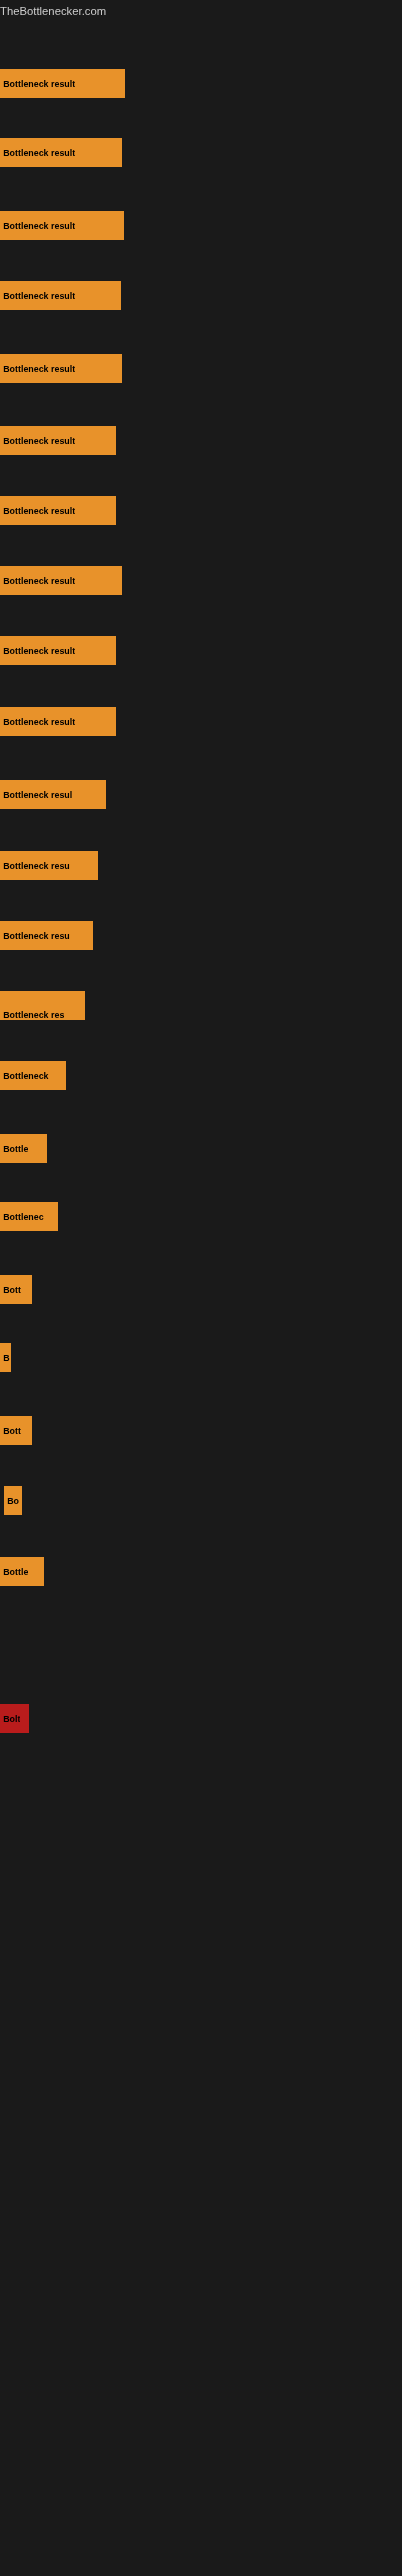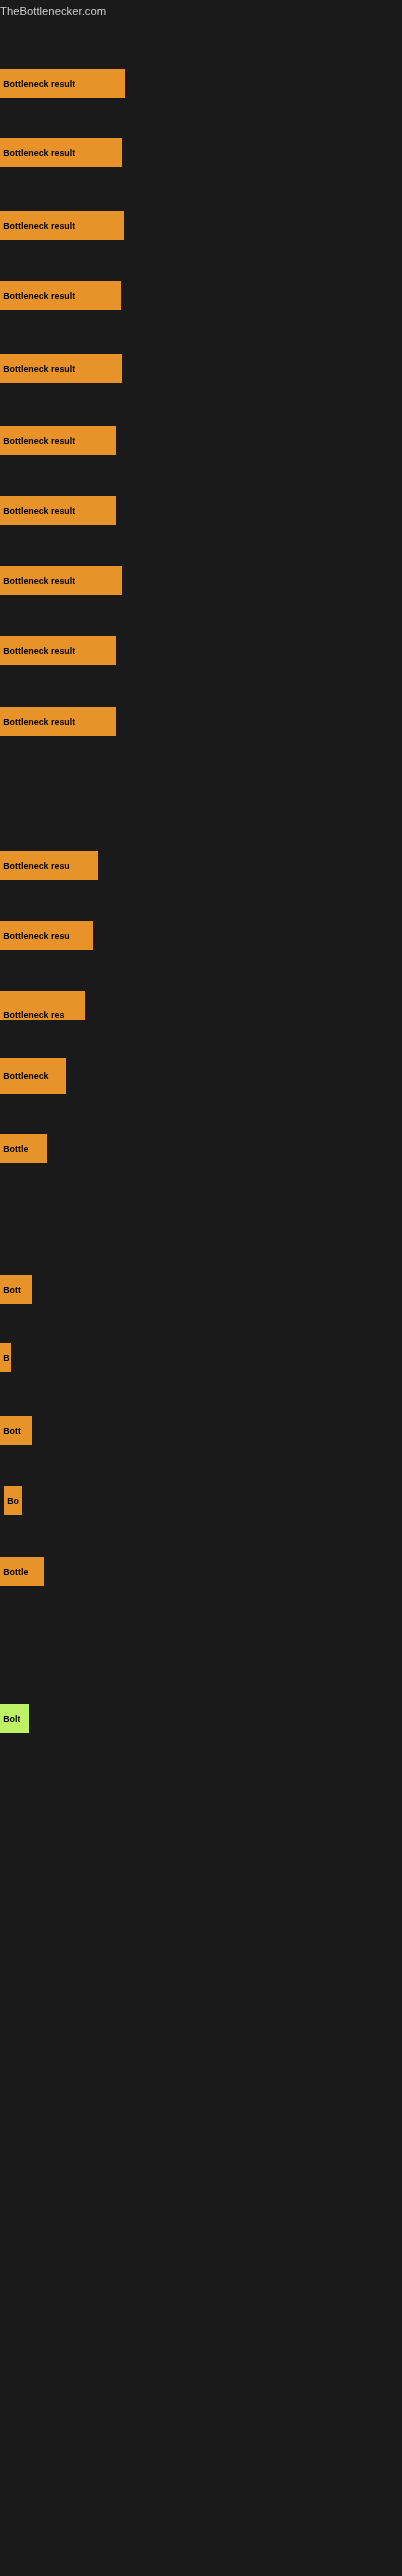--- a/index.html
+++ b/index.html
@@ -75,43 +75,53 @@
     <div style="position: absolute; top: 613px; left: 0px; width: 100%; height: 32px; display: flex; align-items: center;">
       <div style="height: 29px; width: 116px; background-color: rgb(232, 146, 42); display: flex; align-items: center; padding-left: 3.2px; min-width: 8px; overflow: hidden;">
         <span style="color: rgb(0, 0, 0); font-size: 8.9px; font-weight: bold; white-space: nowrap; overflow: hidden;">Bottleneck result</span>
       </div>
     </div>
     <div style="position: absolute; top: 684px; left: 0px; width: 100%; height: 32px; display: flex; align-items: center;">
       <div style="height: 29px; width: 116px; background-color: rgb(232, 146, 42); display: flex; align-items: center; padding-left: 3.2px; min-width: 8px; overflow: hidden;">
         <span style="color: rgb(0, 0, 0); font-size: 8.9px; font-weight: bold; white-space: nowrap; overflow: hidden;">Bottleneck result</span>
       </div>
     </div>
+    <div style="position: absolute; top: 757px; left: 0px; width: 100%; height: 32px; display: flex; align-items: center;">
+      <div style="height: 29px; width: 106px; background-color: rgb(232, 146, 42); display: flex; align-items: center; padding-left: 3.2px; min-width: 8px; overflow: hidden;">
+        <span style="color: rgb(0, 0, 0); font-size: 8.9px; font-weight: bold; white-space: nowrap; overflow: hidden;">Bottleneck resul</span>
+      </div>
+    </div>
     <div style="position: absolute; top: 828px; left: 0px; width: 100%; height: 32px; display: flex; align-items: center;">
       <div style="height: 29px; width: 98px; background-color: rgb(232, 146, 42); display: flex; align-items: center; padding-left: 3.2px; min-width: 8px; overflow: hidden;">
         <span style="color: rgb(0, 0, 0); font-size: 8.9px; font-weight: bold; white-space: nowrap; overflow: hidden;">Bottleneck resu</span>
       </div>
     </div>
     <div style="position: absolute; top: 898px; left: 0px; width: 100%; height: 32px; display: flex; align-items: center;">
       <div style="height: 29px; width: 93px; background-color: rgb(232, 146, 42); display: flex; align-items: center; padding-left: 3.2px; min-width: 8px; overflow: hidden;">
         <span style="color: rgb(0, 0, 0); font-size: 8.9px; font-weight: bold; white-space: nowrap; overflow: hidden;">Bottleneck resu</span>
       </div>
     </div>
     <div style="position: absolute; top: 968px; left: 0px; width: 100%; height: 32px; display: flex; align-items: center;">
       <div style="height: 29px; width: 85px; background-color: rgb(232, 146, 42); display: flex; align-items: flex-end; padding-left: 3.2px; min-width: 8px; overflow: hidden;">
         <span style="color: rgb(0, 0, 0); font-size: 8.9px; font-weight: bold; white-space: nowrap; overflow: hidden;">Bottleneck res</span>
       </div>
     </div>
     <div style="position: absolute; top: 1038px; left: 0px; width: 100%; height: 32px; display: flex; align-items: center;">
-      <div style="height: 36px; width: 66px; background-color: rgb(232, 146, 42); display: flex; align-items: center; padding-left: 3.2px; min-width: 8px; overflow: hidden;">
+      <div style="height: 29px; width: 66px; background-color: rgb(232, 146, 42); display: flex; align-items: center; padding-left: 3.2px; min-width: 8px; overflow: hidden;">
         <span style="color: rgb(0, 0, 0); font-size: 8.9px; font-weight: bold; white-space: nowrap; overflow: hidden;">Bottleneck</span>
       </div>
     </div>
     <div style="position: absolute; top: 1111px; left: 0px; width: 100%; height: 32px; display: flex; align-items: center;">
       <div style="height: 29px; width: 47px; background-color: rgb(232, 146, 42); display: flex; align-items: center; padding-left: 3.2px; min-width: 8px; overflow: hidden;">
         <span style="color: rgb(0, 0, 0); font-size: 8.9px; font-weight: bold; white-space: nowrap; overflow: hidden;">Bottle</span>
+      </div>
+    </div>
+    <div style="position: absolute; top: 1179px; left: 0px; width: 100%; height: 32px; display: flex; align-items: center;">
+      <div style="height: 29px; width: 58px; background-color: rgb(232, 146, 42); display: flex; align-items: center; padding-left: 3.2px; min-width: 8px; overflow: hidden;">
+        <span style="color: rgb(0, 0, 0); font-size: 8.9px; font-weight: bold; white-space: nowrap; overflow: hidden;">Bottlenec</span>
       </div>
     </div>
     <div style="position: absolute; top: 1252px; left: 0px; width: 100%; height: 32px; display: flex; align-items: center;">
       <div style="height: 29px; width: 32px; background-color: rgb(232, 146, 42); display: flex; align-items: center; padding-left: 3.2px; min-width: 8px; overflow: hidden;">
         <span style="color: rgb(0, 0, 0); font-size: 8.9px; font-weight: bold; white-space: nowrap; overflow: hidden;">Bott</span>
       </div>
     </div>
     <div style="position: absolute; top: 1320px; left: 0px; width: 100%; height: 32px; display: flex; align-items: center;">
       <div style="height: 29px; width: 11.3px; background-color: rgb(232, 146, 42); display: flex; align-items: center; padding-left: 3.2px; min-width: 8px; overflow: hidden;">
         <span style="color: rgb(0, 0, 0); font-size: 8.9px; font-weight: bold; white-space: nowrap; overflow: hidden;">B</span>
@@ -126,19 +136,19 @@
       <div style="height: 29px; width: 17.7px; background-color: rgb(232, 146, 42); display: flex; align-items: center; padding-left: 3.2px; min-width: 8px; overflow: hidden;">
         <span style="color: rgb(0, 0, 0); font-size: 8.9px; font-weight: bold; white-space: nowrap; overflow: hidden;">Bo</span>
       </div>
     </div>
     <div style="position: absolute; top: 1534px; left: 0px; width: 100%; height: 32px; display: flex; align-items: center;">
       <div style="height: 29px; width: 44px; background-color: rgb(232, 146, 42); display: flex; align-items: center; padding-left: 3.2px; min-width: 8px; overflow: hidden;">
         <span style="color: rgb(0, 0, 0); font-size: 8.9px; font-weight: bold; white-space: nowrap; overflow: hidden;">Bottle</span>
       </div>
     </div>
     <div style="position: absolute; top: 1681px; left: 0px; width: 100%; height: 32px; display: flex; align-items: center;">
-      <div style="height: 29px; width: 29px; background-color: #bef264; display: flex; align-items: center; padding-left: 3.2px; min-width: 8px; overflow: hidden;">
+      <div style="height: 29px; width: 29px; background-color: #b91c1c; display: flex; align-items: center; padding-left: 3.2px; min-width: 8px; overflow: hidden;">
         <span style="color: rgb(0, 0, 0); font-size: 8.9px; font-weight: bold; white-space: nowrap; overflow: hidden;">Bolt</span>
       </div>
     </div>
     <div style="position: absolute; top: 2552px; left: 0px; width: 100%; height: 32px; display: flex; align-items: center;"></div>
   </div>
 
 
 </body></html>

